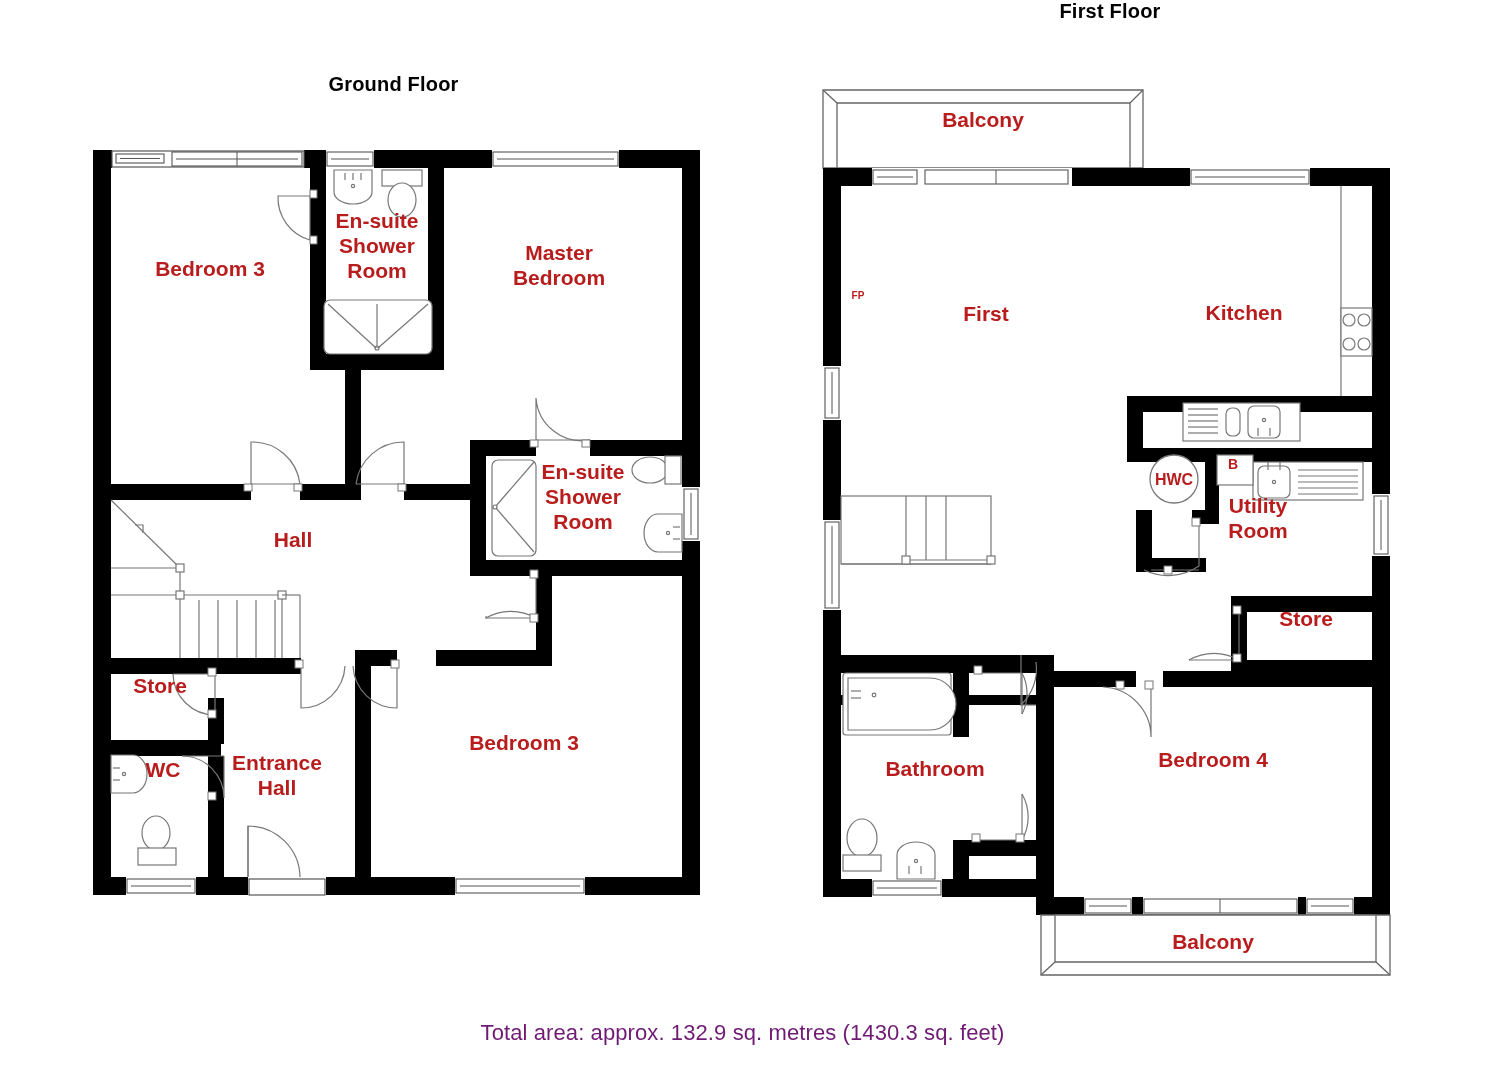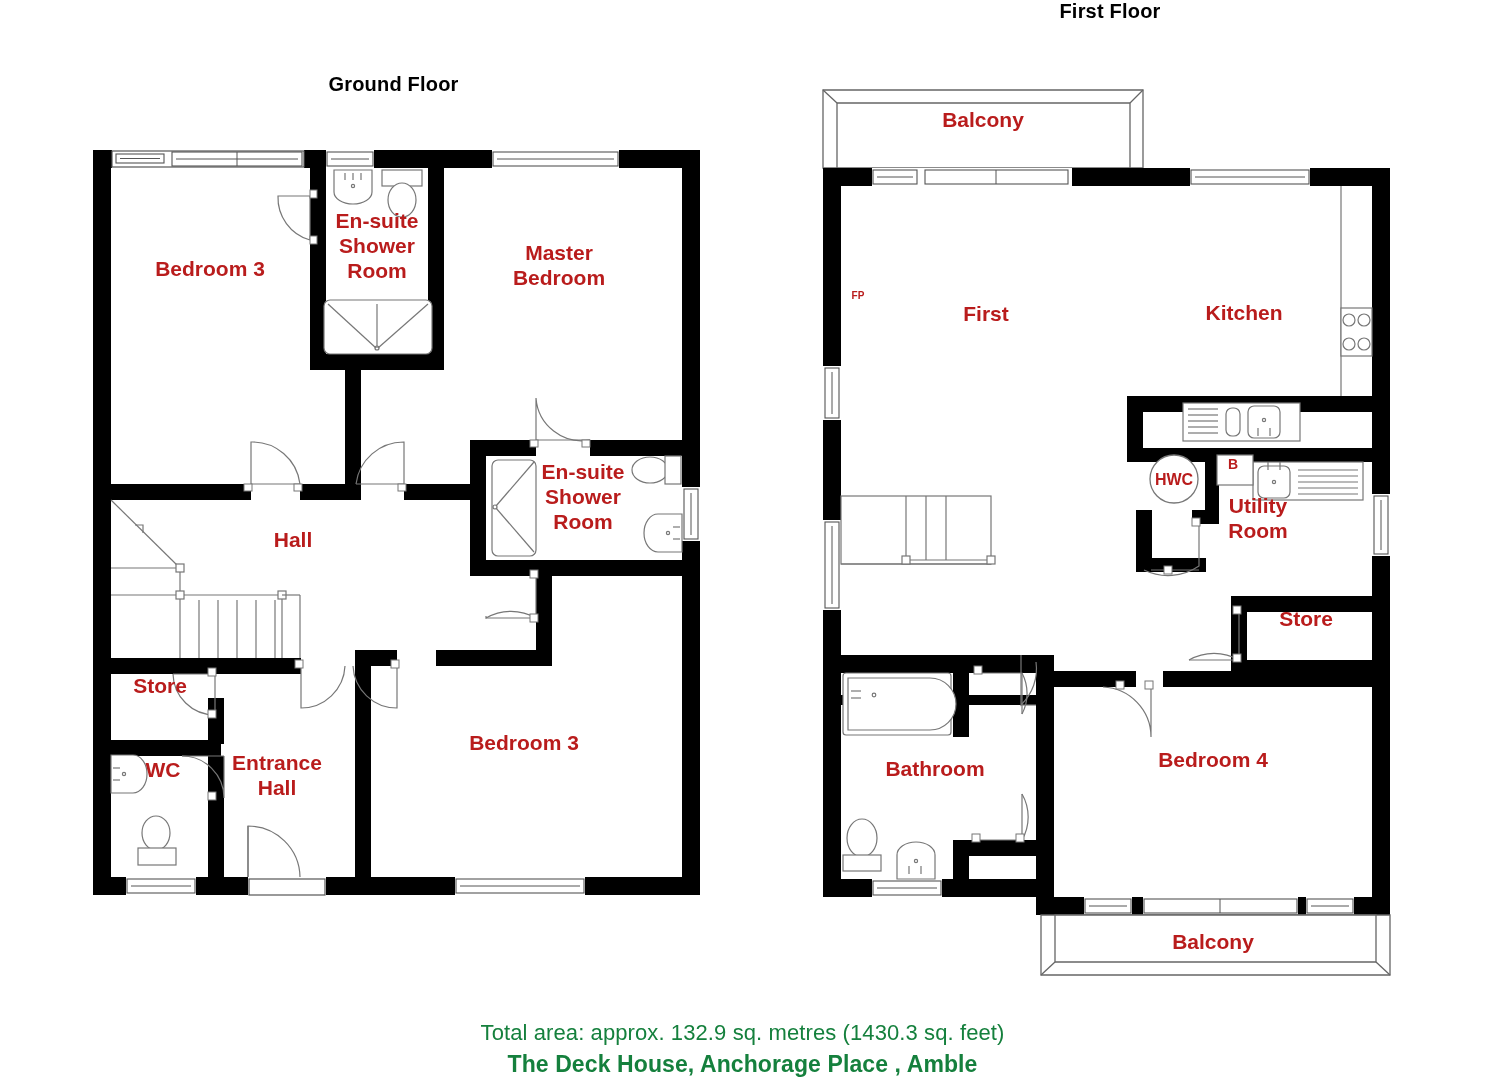--- a/index.html
+++ b/index.html
@@ -51,21 +51,21 @@
   }
   .room-label.tiny {
     font-size: 16px;
     line-height: 13px;
   }
   .footer-area {
     position: absolute;
     left: 0;
     width: 1485px;
     text-align: center;
-    color: #15803d;
+    color: #701a75;
   }
   .footer-total {
     font-size: 22px;
     font-weight: normal;
     letter-spacing: 0.1px;
   }
   .footer-address {
     font-size: 23px;
     font-weight: bold;
     letter-spacing: 0.1px;
@@ -537,15 +537,14 @@
   <div class="room-label" style="left:1306px; top:618px;">Store</div>
 
   <div class="room-label" style="left:935px; top:768px;">Bathroom</div>
 
   <div class="room-label" style="left:1213px; top:759px;">Bedroom 4</div>
 
   <div class="room-label" style="left:1213px; top:941px;">Balcony</div>
 
   <div class="footer-area footer-total" style="top:1020px;">Total area: approx. 132.9 sq. metres (1430.3 sq. feet)</div>
 
-  <div class="footer-area footer-address" style="top:1051px;">The Deck House, Anchorage Place , Amble</div>
 
 </div>
 
 </body></html>

